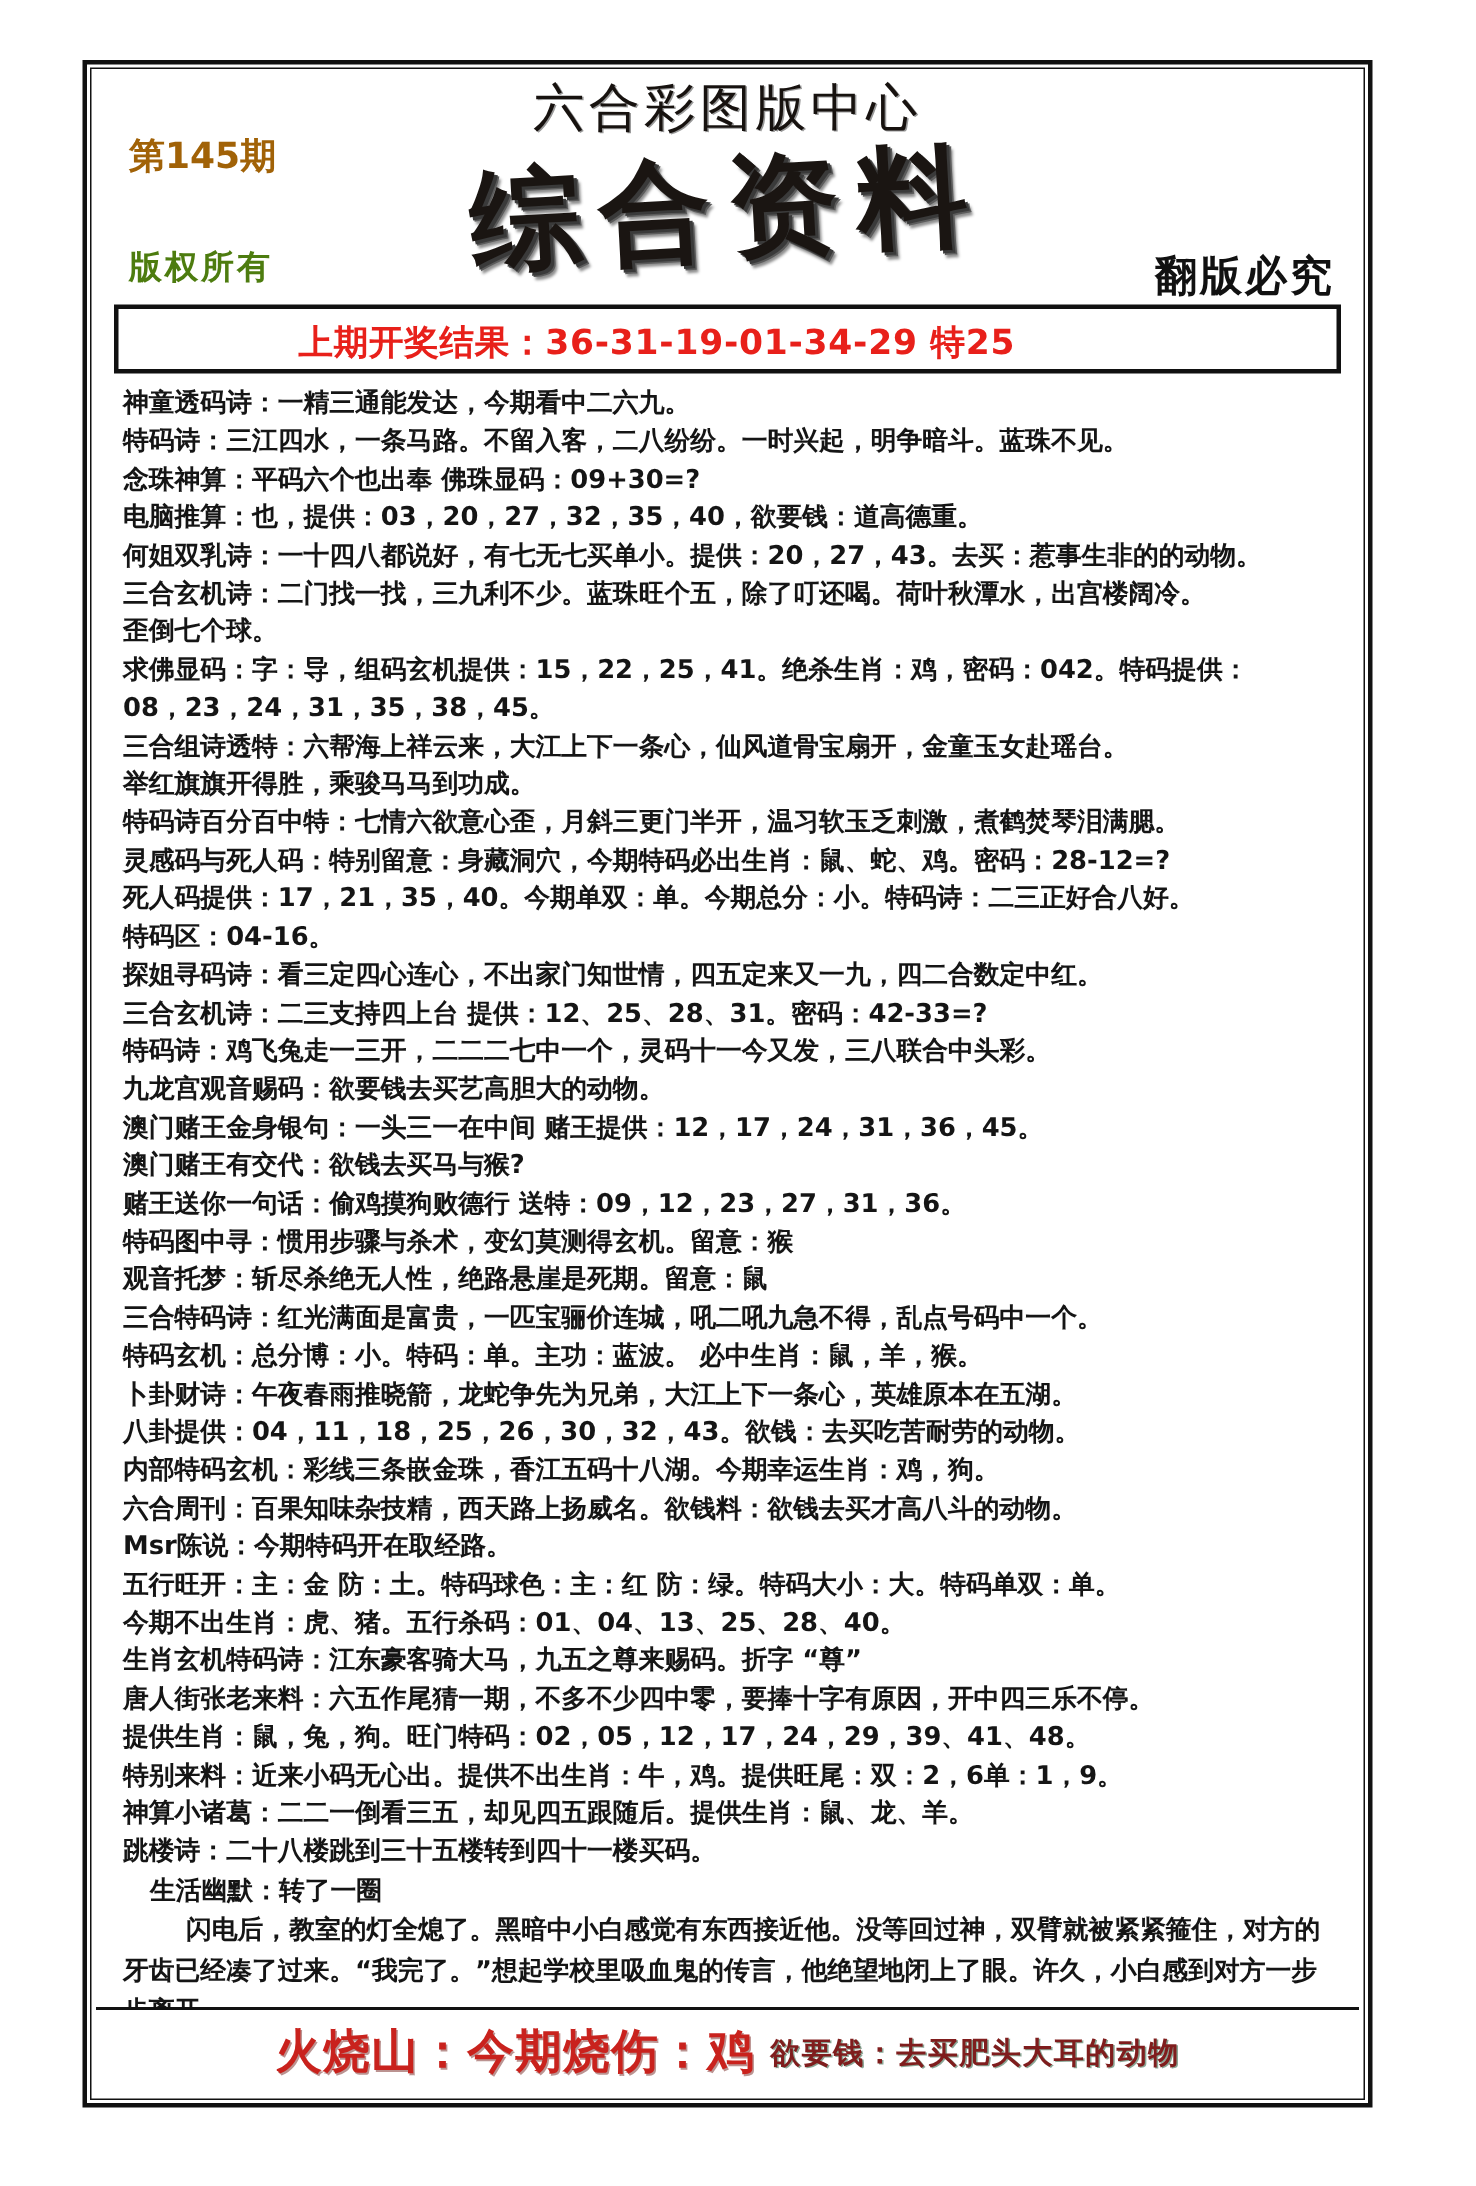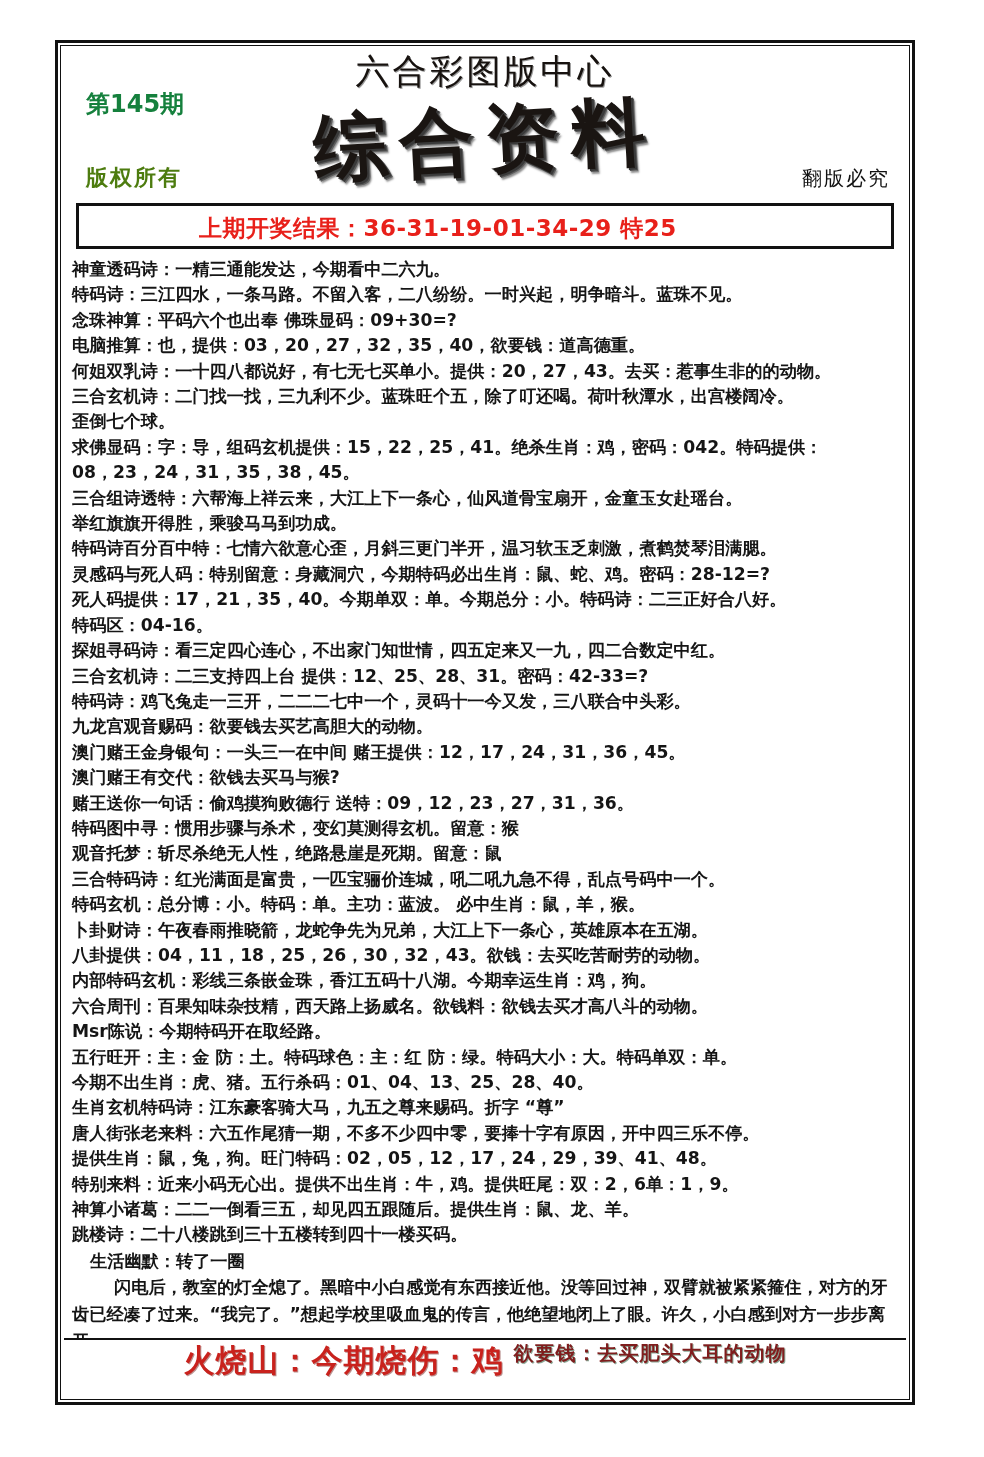--- a/index.html
+++ b/index.html
@@ -45,40 +45,40 @@
   .masthead {
     position: relative;
     height: 160px;
   }
   .issue-no {
     position: absolute;
     left: 28px;
     top: 45px;
     font-size: 24px;
     font-weight: bold;
-    color: #15803d;
+    color: #a16207;
     letter-spacing: 0px;
     font-family: "DejaVu Sans", sans-serif;
   }
   .copyright-left {
     position: absolute;
     left: 28px;
     top: 120px;
     font-size: 22px;
     font-weight: bold;
     color: #4d7c0f;
     font-family: "DejaVu Serif", serif;
     letter-spacing: 2px;
   }
   .copyright-right {
     position: absolute;
     right: 22px;
     top: 122px;
-    font-size: 20px;
-    font-weight: normal;
+    font-size: 28px;
+    font-weight: bold;
     color: #111;
     font-family: "DejaVu Serif", serif;
     letter-spacing: 2px;
   }
   .site-name {
     position: absolute;
     left: 0;
     right: 0;
     top: 6px;
     text-align: center;
@@ -126,21 +126,21 @@
     font-weight: bold;
     color: #e8201a;
     letter-spacing: 0.5px;
     font-family: "DejaVu Sans", sans-serif;
     white-space: nowrap;
   }
 
   
   .body-text {
     position: relative;
-    padding: 8px 14px 0 14px;
+    padding: 8px 14px 0 24px;
   }
   .line {
     font-size: 17.2px;
     line-height: 25.4px;
     color: #151515;
     font-family: "DejaVu Sans", sans-serif;
     font-weight: bold;
     white-space: nowrap;
     letter-spacing: 0px;
   }
@@ -172,20 +172,21 @@
   
   .bottom-banner {
     position: absolute;
     left: 6px;
     right: 6px;
     bottom: 6px;
     height: 56px;
     border-top: 2px solid #111111;
     background: #ffffff;
     display: flex;
+    align-items: center;
     justify-content: center;
     gap: 10px;
     white-space: nowrap;
   }
   .bb-red {
     font-size: 31px;
     font-weight: bold;
     color: #c9221d;
     font-family: "DejaVu Sans", sans-serif;
     letter-spacing: 1px;

